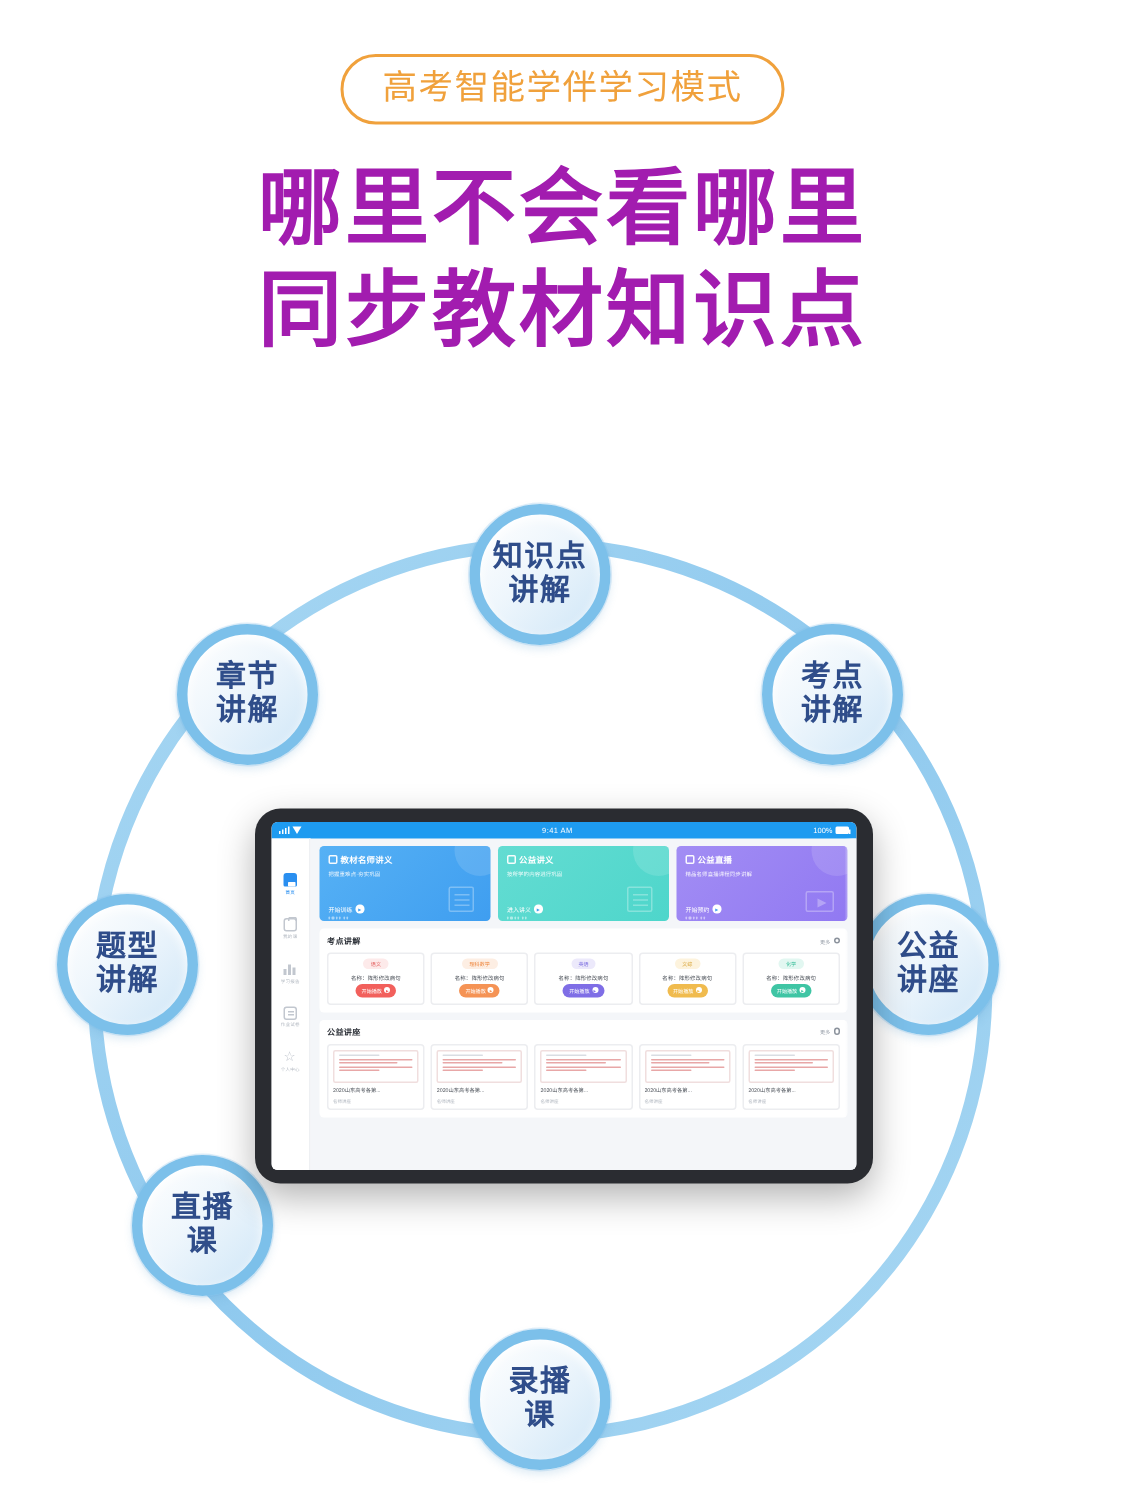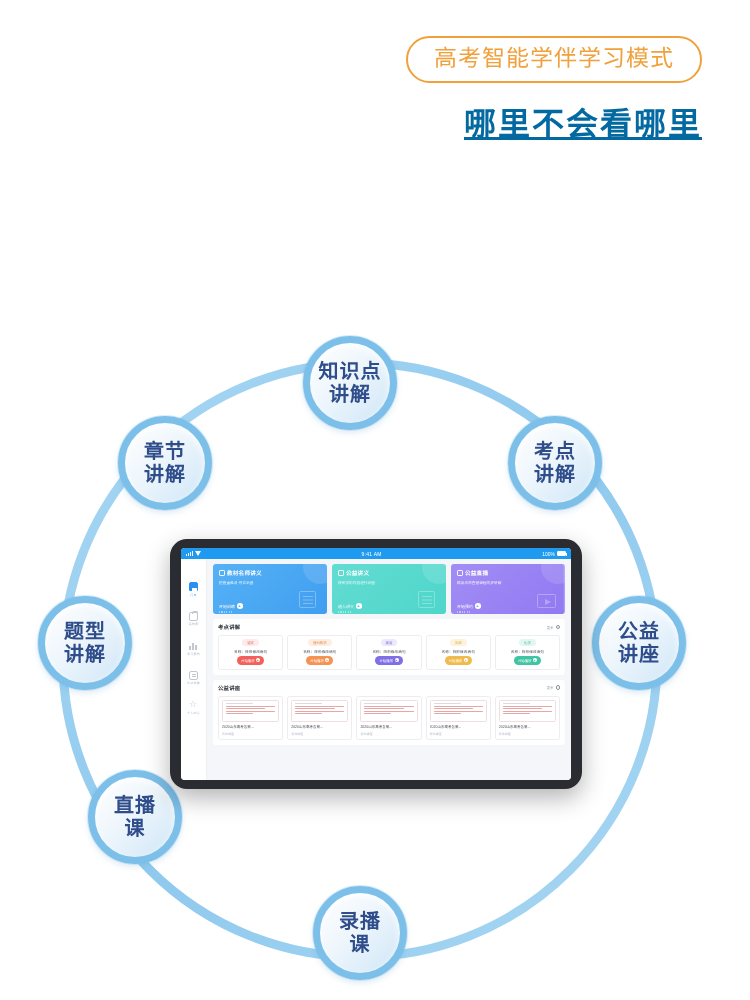--- a/index.html
+++ b/index.html
@@ -9,46 +9,45 @@
     height: 1000px;
     background: #ffffff;
     font-family: "Liberation Sans", "DejaVu Sans", sans-serif;
     overflow: hidden;
     position: relative;
   }
 
   
   .header {
     padding: 36px 48px 0 48px;
-    text-align: right;
+    text-align: center;
   }
 
   .badge {
     display: inline-block;
     border: 2px solid #F0A13C;
     border-radius: 26px;
     color: #F0A13C;
     font-size: 23px;
     letter-spacing: 1px;
     padding: 9px 26px 11px 26px;
     line-height: 1;
     font-weight: 500;
   }
 
   .title-block {
     margin-top: 22px;
   }
 
   .main-title {
-    font-size: 32px;
+    font-size: 56px;
     font-weight: bold;
-    color: #0369a1;
+    color: #a21caf;
     line-height: 1.22;
     letter-spacing: 2px;
-    text-decoration: underline;
   }
 
   .sub-title {
     margin-top: 20px;
     font-size: 25px;
     color: #2b2b2b;
     letter-spacing: 0.5px;
   }
 
   
@@ -84,24 +83,24 @@
     font-size: 20px;
     font-weight: bold;
     line-height: 1.15;
     letter-spacing: 1px;
     z-index: 4;
   }
 
   .bubble span { display: block; }
 
   
-  .b-top        { left: 303px; top: 18px; }
+  .b-top        { left: 313px; top: 18px; }
   .b-topright   { left: 508px; top: 98px; }
   .b-topleft    { left: 118px; top: 98px; }
-  .b-right      { left: 592px; top: 278px; }
+  .b-right      { left: 572px; top: 278px; }
   .b-left       { left: 38px;  top: 278px; }
   .b-botright   { left: 538px; top: 452px; }
   .b-botleft    { left: 88px;  top: 452px; }
   .b-bottom     { left: 313px; top: 568px; }
 
   
   .tablet {
     position: absolute;
     left: 170px;
     top: 221px;
@@ -298,20 +297,21 @@
     pointer-events: none;
   }
 </style>
 </head>
 <body>
 
 <div class="header">
   <div class="badge">高考智能学伴学习模式</div>
   <div class="title-block">
     <div class="main-title">哪里不会看哪里</div>
+    <div class="main-title">同步教材知识点</div>
   </div>
 </div>
 
 <div class="diagram">
 
   <svg class="ring-svg" width="750" height="682" viewBox="0 0 750 682">
     <defs>
       <linearGradient id="ringGrad" x1="0" y1="0" x2="1" y2="1">
         <stop offset="0%" stop-color="#a9d8f3"></stop>
         <stop offset="50%" stop-color="#8fc9ee"></stop>

